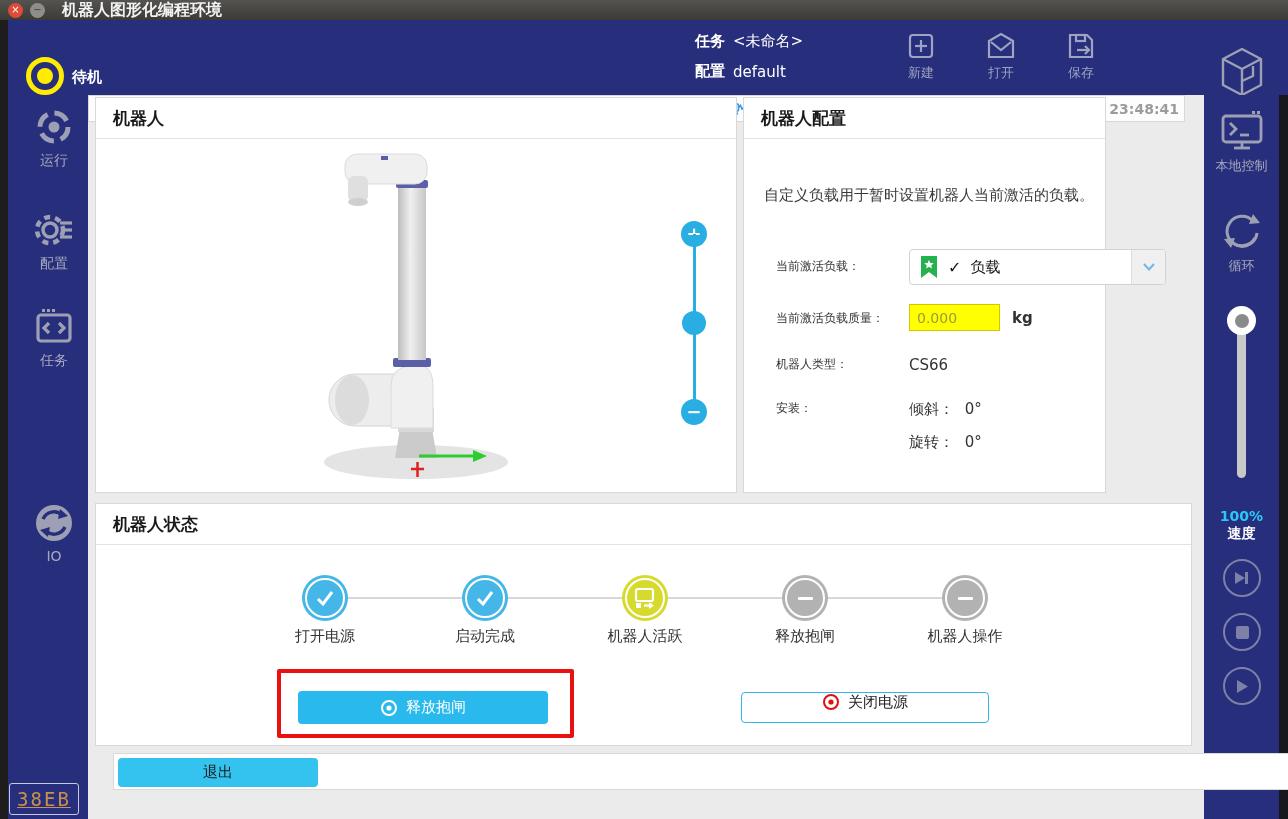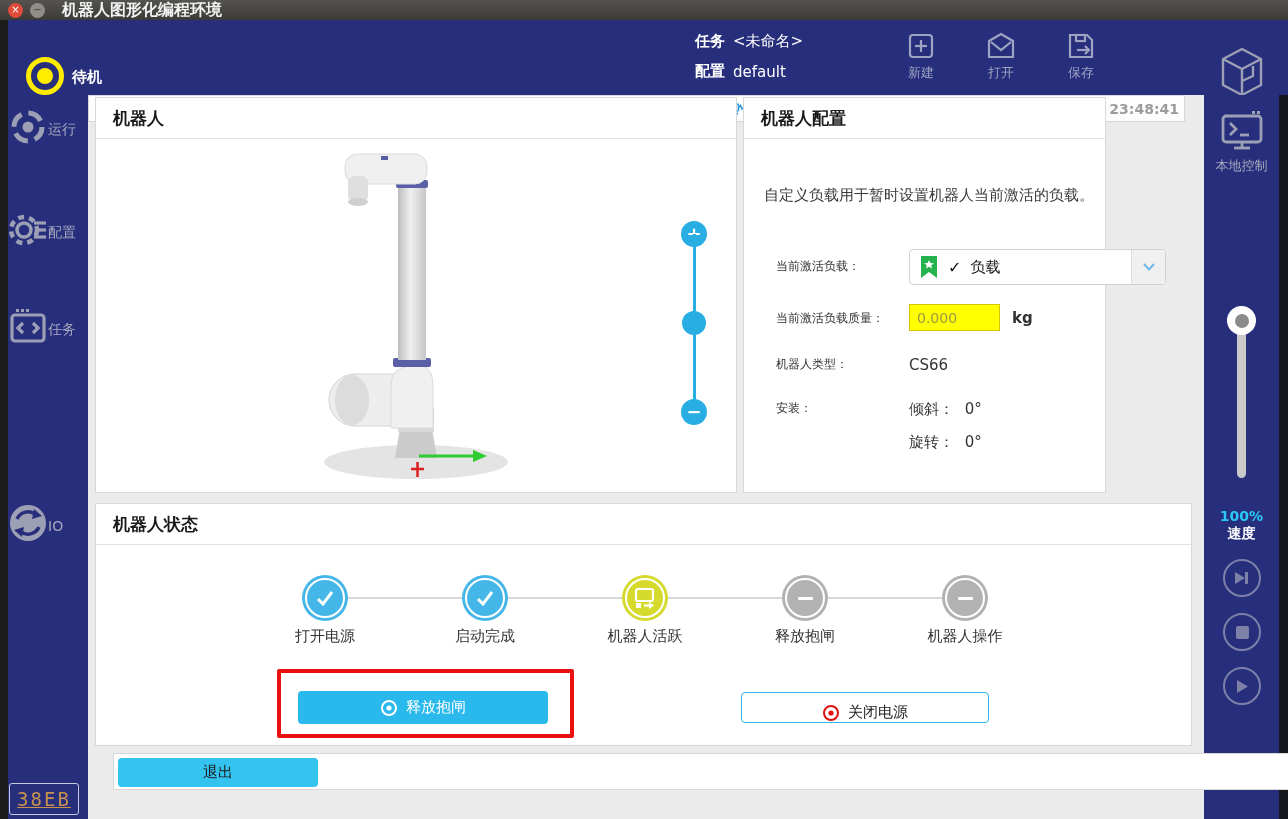--- a/index.html
+++ b/index.html
@@ -29,21 +29,21 @@
   .tool-btn svg { display:block; margin:0 auto; }
   .tool-btn .tl { margin-top:3px; font-size:13px; color:#9FA3C2; }
   .cube-logo { position:absolute; left:1218px; top:26px; }
 
   
   .left-strip  { position:absolute; left:0; top:20px; width:8px; height:799px; background:#1D1D1D; }
   .right-strip { position:absolute; left:1279px; top:95px; width:9px; height:724px; background:#17171E; }
 
   
   .sidebar-left { position:absolute; left:8px; top:95px; width:80px; height:724px; background:#272E7C; }
-  .sl-item { position:absolute; left:0; width:92px; display:flex; align-items:center; }
+  .sl-item { position:absolute; left:0; width:92px; display:flex; flex-direction:column; align-items:center; }
   .sl-item .sl-label { margin-top:5px; font-size:14px; color:#A6A9BE; }
   .sl-badge { position:absolute; left:1px; top:688px; width:70px; height:32px;
     border:1px solid #C6C9E0; border-radius:3px; display:flex; align-items:center; justify-content:center;
     font-family:"DejaVu Sans Mono",monospace; font-size:19px; letter-spacing:2px; color:#C8924E;text-decoration:underline; }
 
   
   .sidebar-right { position:absolute; left:1204px; top:95px; width:75px; height:724px; background:#272E7C; }
   .sr-item { position:absolute; left:0; width:75px; display:flex; flex-direction:column; align-items:center; }
   .sr-item .sr-label { margin-top:5px; font-size:13px; color:#A6A9BE; white-space:nowrap; }
   .speed-track { position:absolute; left:33px; top:225px; width:9px; height:158px; background:#C9C9C9; border-radius:5px; }
@@ -105,21 +105,21 @@
   .step-label { position:absolute; top:123px; width:140px; text-align:center; font-size:15px; color:#333; }
   .dash-ico { width:15px; height:3px; background:#FFF; border-radius:1px; }
 
   .release-annotation { position:absolute; left:181px; top:165px; width:297px; height:69px;
     border:4px solid #EA1010; border-radius:2px; pointer-events:none; }
   .release-btn { position:absolute; left:202px; top:187px; width:250px; height:33px; background:#29B9EC;
     border:none; border-radius:4px; color:#FFF; font-size:15px;
     display:flex; align-items:center; justify-content:center; gap:8px; }
   .poweroff-btn { position:absolute; left:645px; top:188px; width:248px; height:31px; background:#FFF;
     border:1px solid #2FB5E9; border-radius:4px; color:#222; font-size:15px;
-    display:flex; align-items:flex-end; justify-content:center; gap:8px; }
+    display:flex; align-items:flex-start; justify-content:center; gap:8px; }
 
   .exit-btn { position:absolute; left:4px; top:4px; width:200px; height:29px; background:#33C3EE;
     border:none; border-radius:4px; color:#1A1A1A; font-size:15px;
     display:flex; align-items:center; justify-content:center; }
 
   
   .sb-item { color:#2E9BE2; display:flex; align-items:center; gap:5px; white-space:nowrap; }
   .sb-file { background:#CFE7F8; padding:1px 3px; }
   .sb-sep { width:1px; height:15px; background:#C8C8C8; }
   .sb-time { color:#9B9B9B; white-space:nowrap; }
@@ -254,20 +254,29 @@
         <line x1="21" y1="25" x2="30" y2="25"></line>
         <line x1="23" y1="32" x2="23" y2="37"></line>
         <line x1="15" y1="38" x2="31" y2="38"></line>
       </g>
       <rect x="33" y="1" width="3" height="3" fill="#9DA0B5"></rect>
       <rect x="38" y="1" width="3" height="3" fill="#9DA0B5"></rect>
     </svg>
     <div class="sr-label">本地控制</div>
   </div>
 
+  <div class="sr-item" style="top:115px">
+    <svg width="46" height="42" viewBox="0 0 46 42">
+      <path d="M34,11 A15,15 0 1 0 38,23" fill="none" stroke="#9DA0B5" stroke-width="3"></path>
+      <polygon points="34,4 41,13 30,14" fill="#9DA0B5"></polygon>
+      <path d="M12,31 A15,15 0 0 0 36,28" fill="none" stroke="#9DA0B5" stroke-width="3"></path>
+      <polygon points="12,38 5,29 16,28" fill="#9DA0B5"></polygon>
+    </svg>
+    <div class="sr-label">循环</div>
+  </div>
 
   <div class="speed-track"></div>
   <div class="speed-knob"></div>
   <div class="speed-pct">100%</div>
   <div class="speed-lbl">速度</div>
 
   <div class="pb-btn" style="top:464px">
     <svg width="16" height="14" viewBox="0 0 16 14">
       <polygon points="1,1 11,7 1,13" fill="#7D81A8"></polygon>
         <rect x="11" y="1" width="3" height="12" fill="#7D81A8"></rect>

